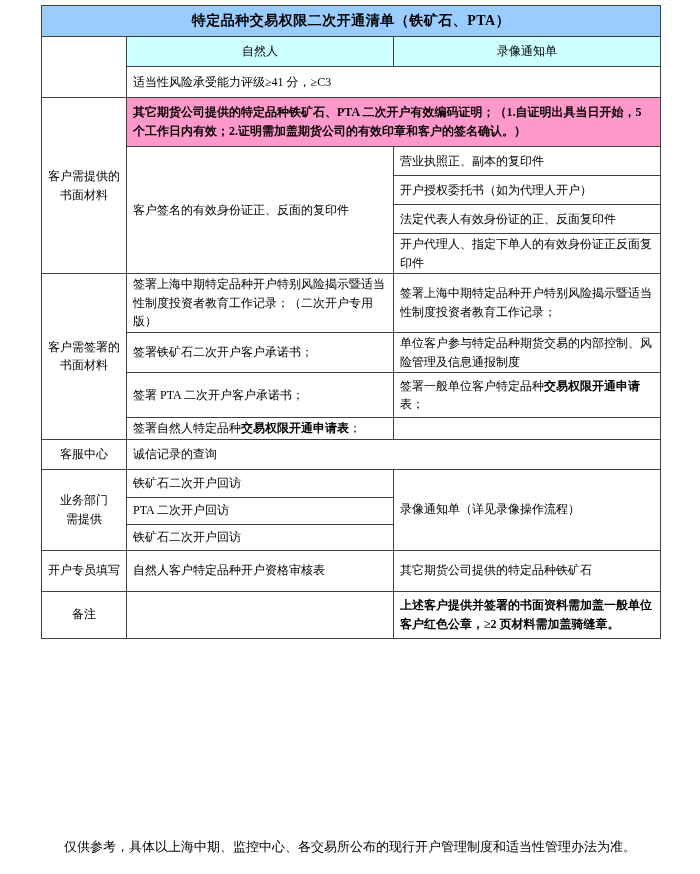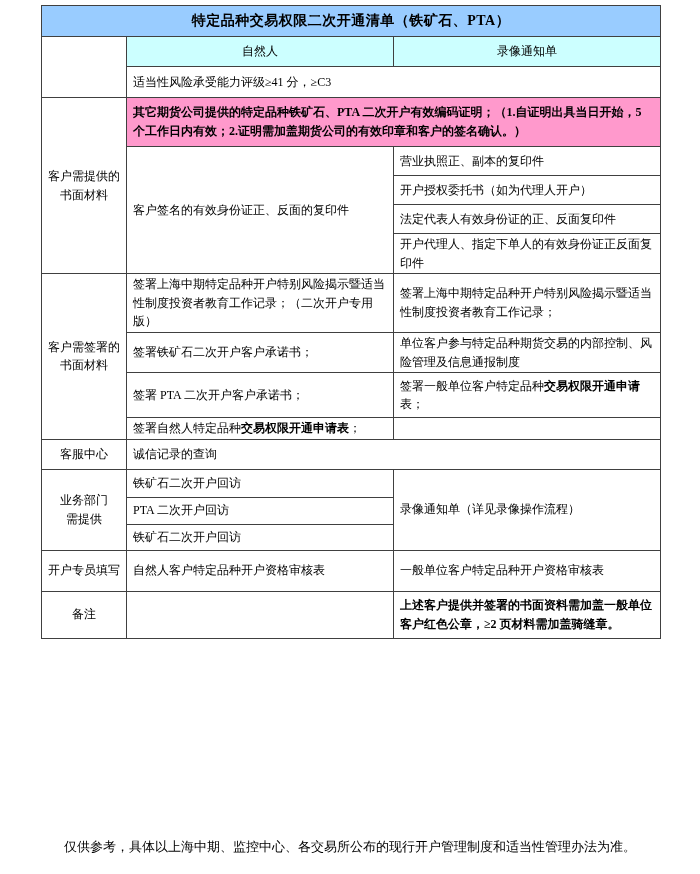--- a/index.html
+++ b/index.html
@@ -125,21 +125,21 @@
   <tr style="height:27px">
     <td>PTA 二次开户回访</td>
   </tr>
   <tr style="height:26px">
     <td>铁矿石二次开户回访</td>
   </tr>
 
   <tr style="height:41px">
     <td class="label">开户专员填写</td>
     <td class="center">自然人客户特定品种开户资格审核表</td>
-    <td class="center">一般单位客户特定品种开户资格审核表</td>
+    <td class="center">其它期货公司提供的特定品种铁矿石</td>
   </tr>
 
   <tr style="height:47px">
     <td class="label">备注</td>
     <td></td>
     <td class="bold">上述客户提供并签署的书面资料需加盖一般单位客户红色公章，≥2 页材料需加盖骑缝章。</td>
   </tr>
 </tbody>
   </table>
 

